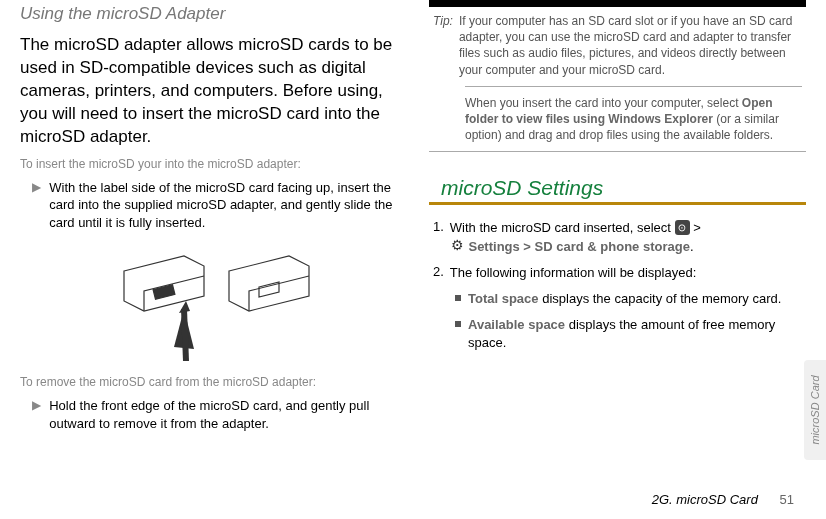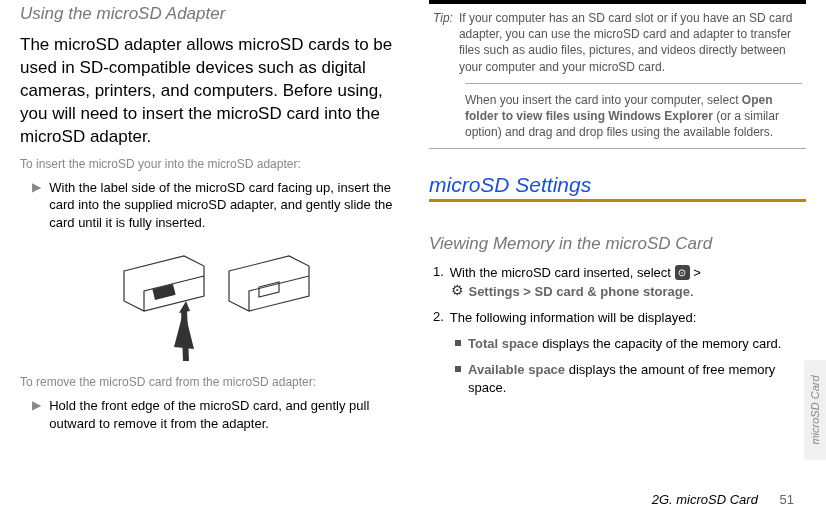--- a/index.html
+++ b/index.html
@@ -26,23 +26,23 @@
     .left-col { padding-top: 4px; }
     .right-col { padding-top: 0; position: relative; }
     .heading-italic {
       font-style: italic;
       color: #777;
       font-size: 17px;
       margin-bottom: 10px;
     }
     .heading-section {
       font-style: italic;
-      color: #1d4ed8;
+      color: #15803d;
       font-size: 21px;
-      margin: 14px 0 2px 0;
+      margin: 14px 0 2px 12px;
     }
     .heading-sub {
       font-style: italic;
       color: #777;
       font-size: 17px;
       margin: 18px 0 10px 0;
     }
     .accent-bar {
       height: 3px;
       background: #b8860b;
@@ -108,21 +108,21 @@
       font-size: 13px;
       line-height: 1.4;
     }
     .bold-gray { font-weight: bold; color: #666; }
     .figure {
       display: flex;
       justify-content: center;
       margin: 10px 0 14px 0;
     }
     .tip-box {
-      border-top: 4px solid #000000;
+      border-top: 7px solid #000000;
       border-bottom: 1px solid #aaa;
       padding: 6px 4px 8px 4px;
       font-size: 12px;
       line-height: 1.35;
       color: #555;
       margin-bottom: 10px;
     }
     .tip-box .tip-row {
       display: flex;
       align-items: flex-start;
@@ -237,21 +237,20 @@
       </div>
       <div class="tip-divider"></div>
       <div class="tip-second">
         <span>When you insert the card into your computer, select </span><span class="bold-gray">Open folder to view files using Windows Explorer</span><span> (or a similar option) and drag and drop files using the available folders.</span>
       </div>
     </div>
 
     <div class="heading-section">microSD Settings</div>
     <div class="accent-bar"></div>
 
-    <div class="heading-sub">Viewing Memory in the microSD Card</div>
 
     <div class="numbered-row">
       <span class="num">1.</span>
       <span class="num-text">
         <span>With the microSD card inserted, select </span>
         <span class="inline-icon">⊙</span>
         <span> &gt; </span>
         <br>
         <span class="inline-icon gear">⚙</span>
         <span> </span>

